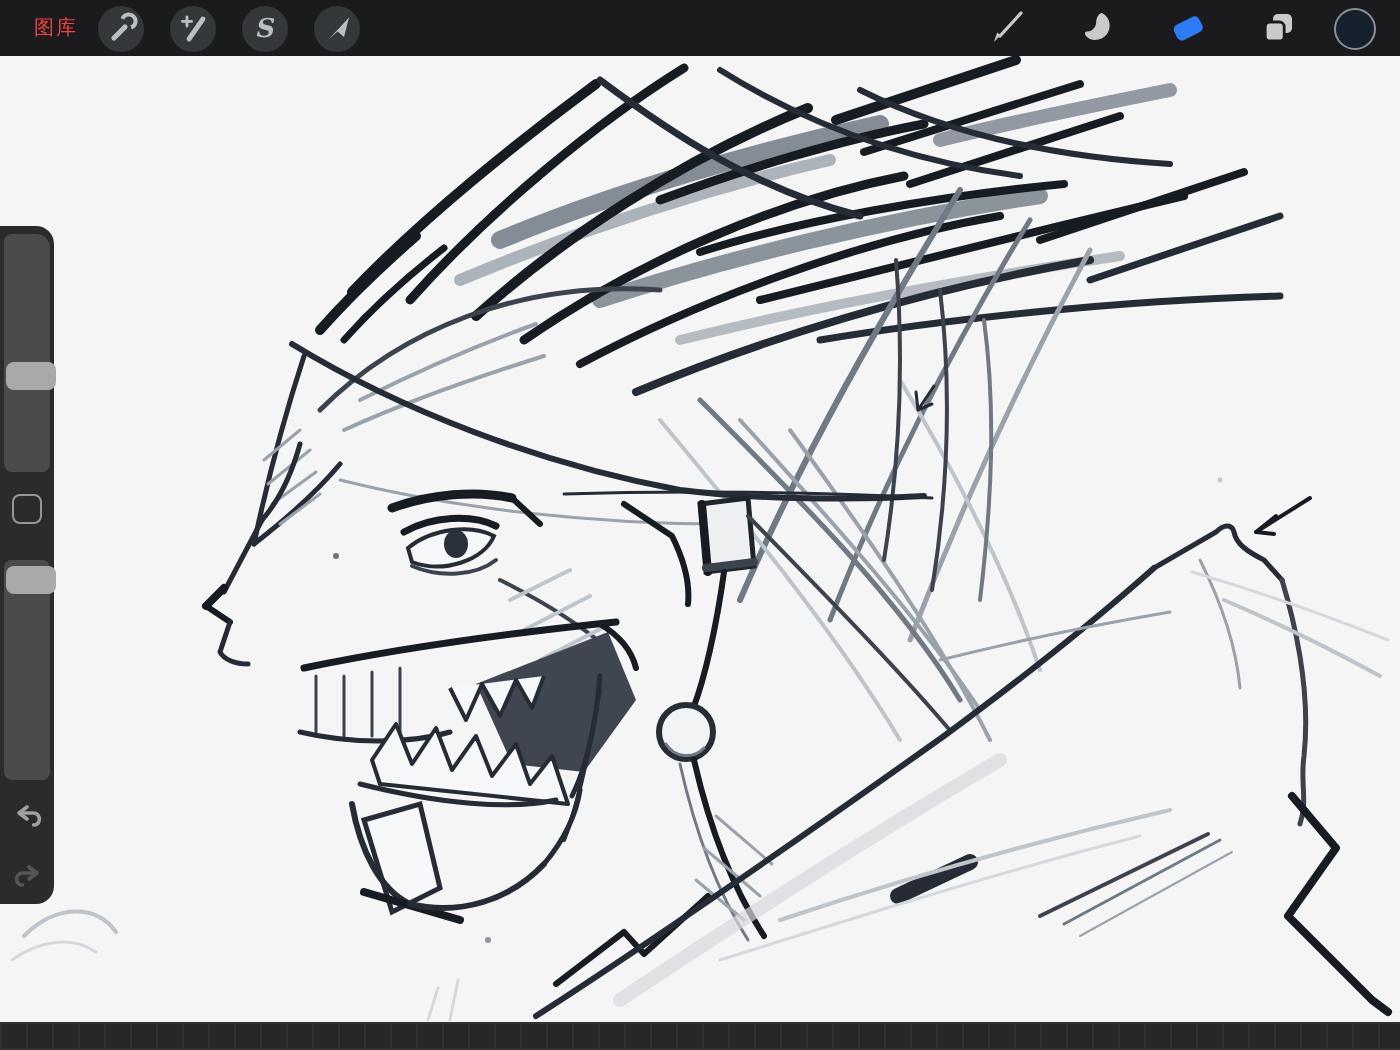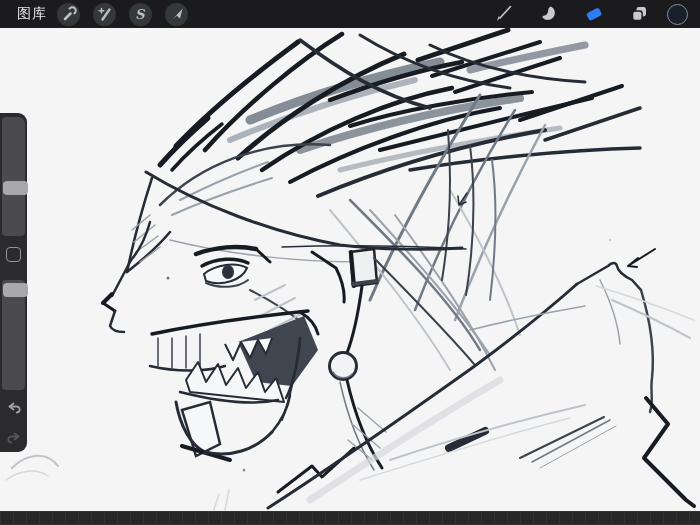--- a/index.html
+++ b/index.html
@@ -3,21 +3,21 @@
 <meta charset="utf-8">
 <style>
   * { margin:0; padding:0; box-sizing:border-box; }
   html,body { width:700px; height:525px; overflow:hidden; background:#f5f5f6;
               font-family:"Liberation Sans","DejaVu Sans",sans-serif; }
   .app { position:relative; width:700px; height:525px; }
 
   
   .topbar { position:absolute; left:0; top:0; width:700px; height:28px;
             background:#1b1b1d; display:flex; align-items:center; z-index:30; }
-  .gallery-btn { color:#e5e5e5; font-size:14px; padding:0 10px 0 17px; letter-spacing:1px; cursor:default; }
+  .gallery-btn { color:#ef4444; font-size:10px; padding:0 10px 0 17px; letter-spacing:1px; cursor:default; }
   .tool-circle { width:23px; height:23px; border-radius:50%; background:#35383b;
                  display:flex; align-items:center; justify-content:center; margin-right:13px; }
   .left-tools { display:flex; align-items:center; }
   .right-tools { position:absolute; right:0; top:0; height:28px; display:flex; align-items:center; }
   .flat-tool { width:34px; height:28px; display:flex; align-items:center; justify-content:center; margin-right:11px; }
   .swatch { width:21px; height:21px; border-radius:50%; background:#16212d;
             border:1.5px solid #8b9096; margin-right:12px; }
 
   
   .canvas-area { position:absolute; left:0; top:28px; width:700px; height:483px;

